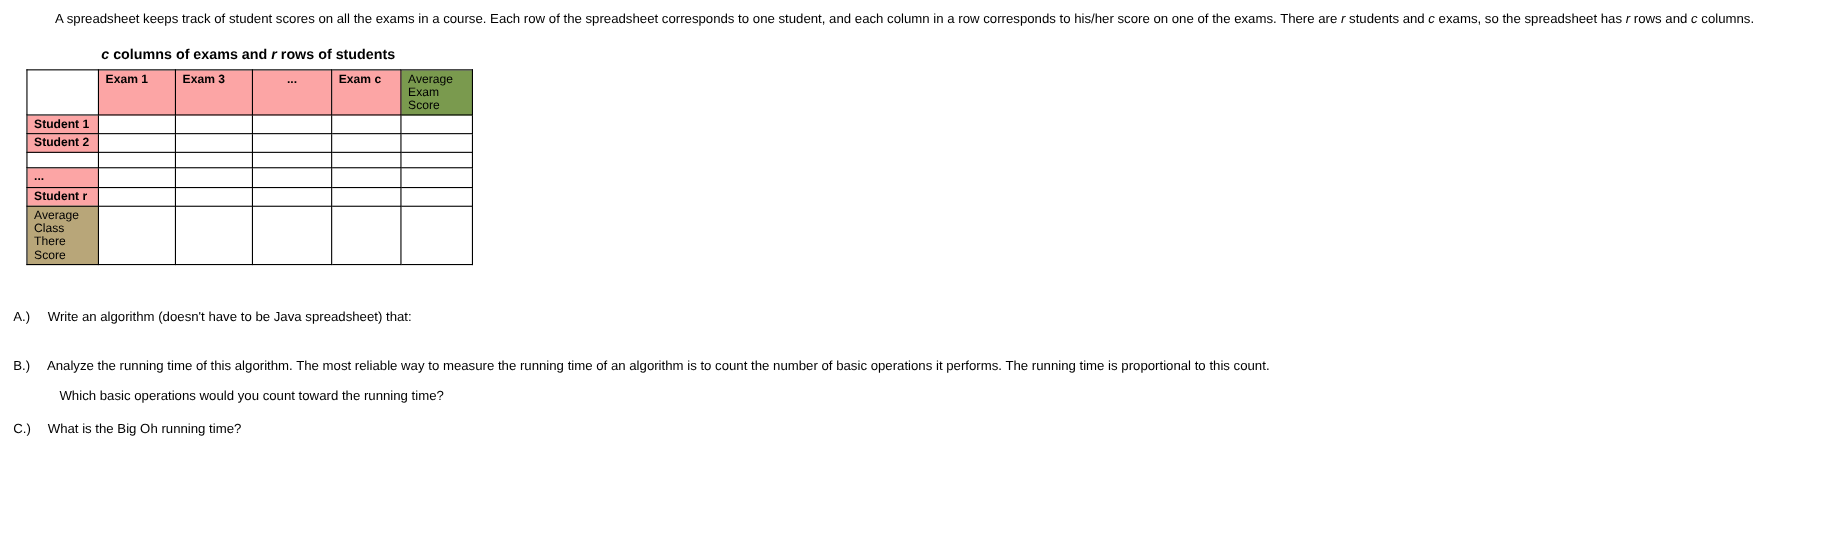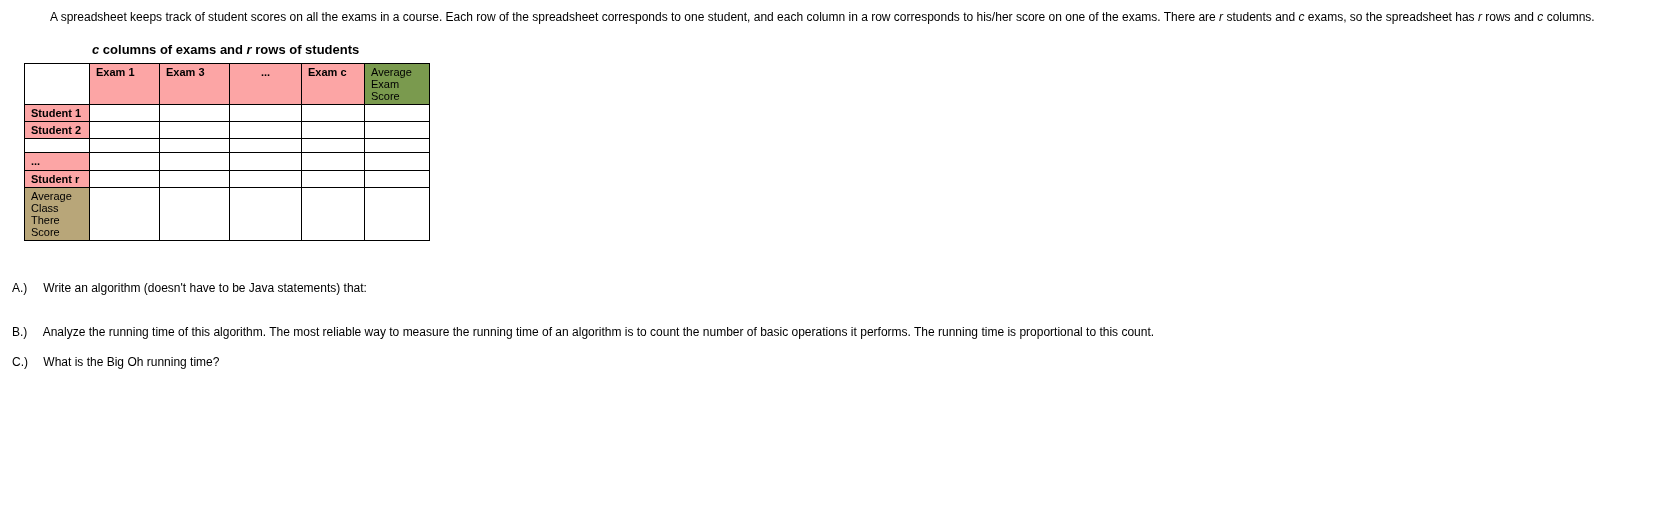--- a/index.html
+++ b/index.html
@@ -153,24 +153,25 @@
     <td></td>
     <td></td>
     <td></td>
     <td></td>
   </tr>
 </tbody>
   </table>
 
 <div class="question">
   <span class="qlabel">A.)</span>
-  <span>Write an algorithm (doesn't have to be Java statements) that:</span>
+  <span>Write an algorithm (doesn't have to be Java spreadsheet) that:</span>
 </div>
 
 <div class="question" style="margin-top:30px;">
   <span class="qlabel">B.)</span>
   <span>Analyze the running time of this algorithm.  The most reliable way to measure the running time of an algorithm is to count the number of basic operations it performs.  The running time is proportional to this count.</span>
+  <div class="sub">Which basic operations would you count toward the running time?</div>
 </div>
 
 <div class="question">
   <span class="qlabel">C.)</span>
   <span>What is the Big Oh running time?</span>
 </div>
 
 </body></html>

